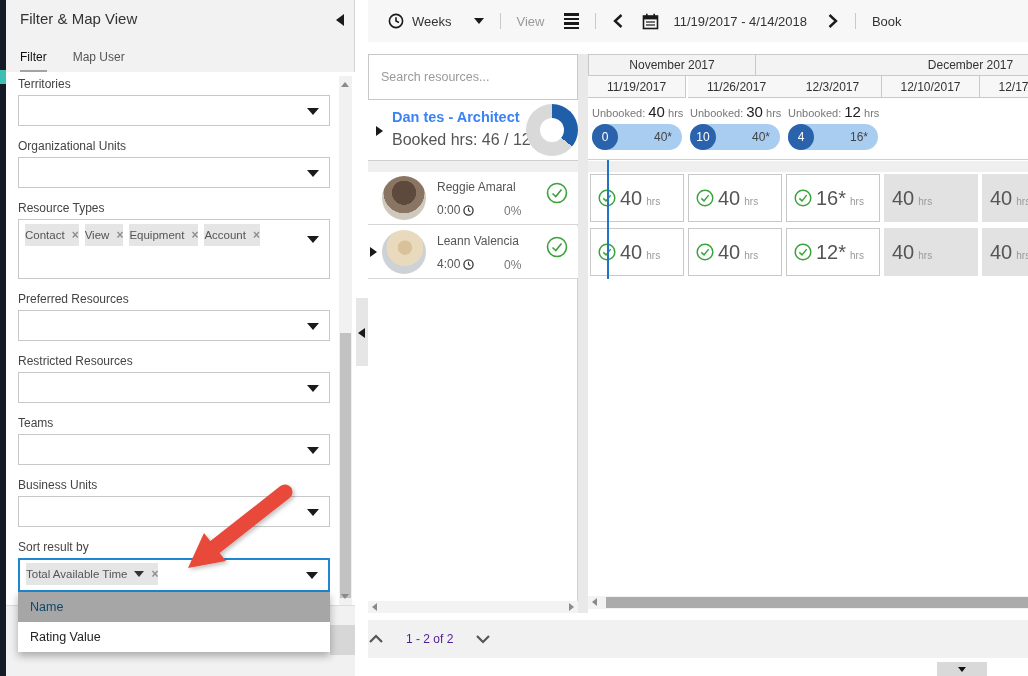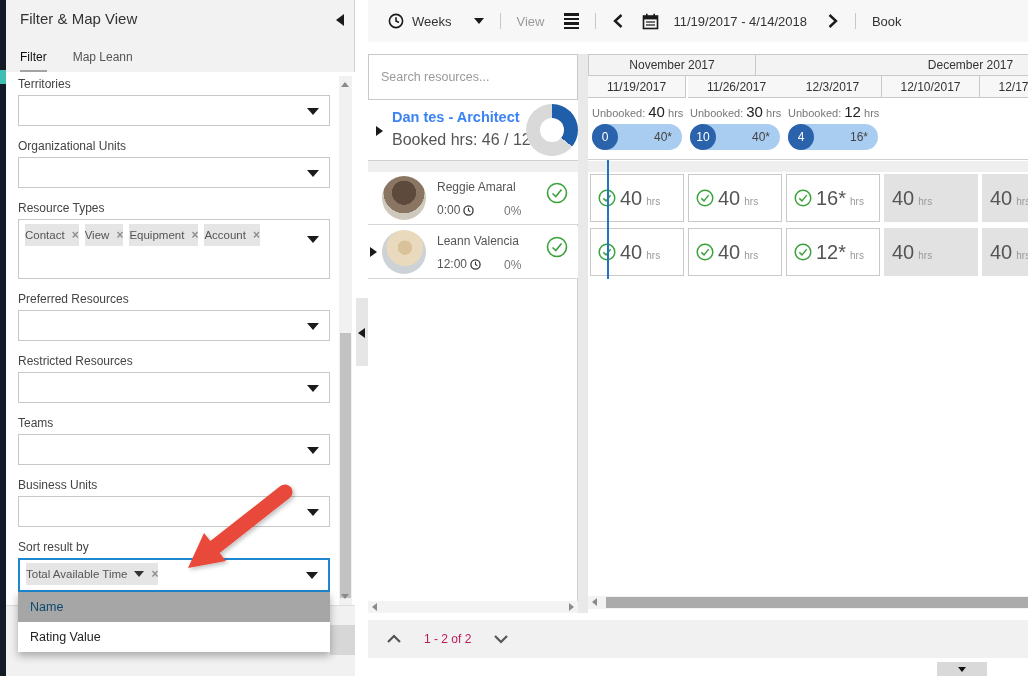--- a/index.html
+++ b/index.html
@@ -107,21 +107,21 @@
   .gcell { position:absolute; top:2px; width:94px; height:48px; background:#fff; border:1px solid #c9c9c9; display:flex; align-items:center; gap:4px; padding-left:7px; }
   .gcell.gray { background:#e2e2e2; border-color:transparent; }
   .gval { font-size:20px; font-weight:300; color:#555; }
   .gunit { font-size:10px; color:#999; margin-top:6px; }
   .todayline { position:absolute; left:19px; top:106px; width:2px; height:119px; background:#2173c4; }
   .grid-scroll { position:absolute; left:0; top:542px; width:440px; height:13px; background:#f3f3f3; }
   .grid-scroll .tri-left { position:absolute; left:4px; top:2px; }
   .grid-thumb { position:absolute; left:18px; top:1px; width:422px; height:11px; background:#ababab; }
 
   
-  .pager { position:absolute; left:0; top:620px; width:660px; height:38px; background:#f1f1f1; display:flex; align-items:center; gap:22px; padding-left:18px; font-size:12px; color:#be185d; }
+  .pager { position:absolute; left:0; top:620px; width:660px; height:38px; background:#f1f1f1; display:flex; align-items:center; gap:22px; font-size:12px; color:#4c1d95; }
   .pager svg { cursor:pointer; }
   .mini-expand { position:absolute; left:569px; top:662px; width:50px; height:14px; background:#d9d9d9; display:flex; align-items:center; justify-content:center; cursor:pointer; }
   .mini-expand .tri-down { border-top-color:#111; }
 
   
   .anno { position:absolute; left:0; top:0; width:1028px; height:676px; pointer-events:none; z-index:40; }
 </style>
 </head>
 <body>
 
@@ -129,21 +129,21 @@
 
   <div class="edge-strip">
       <div class="edge-accent"></div>
     </div>
 
   <div class="filter-panel">
     <div class="fp-title">Filter &amp; Map View</div>
     <div class="fp-collapse"></div>
     <div class="fp-tabs">
       <div class="fp-tab active">Filter</div>
-      <div class="fp-tab">Map Leann</div>
+      <div class="fp-tab">Map User</div>
     </div>
 
     <div class="fp-content">
       <div class="f-label first">Territories</div>
       <div class="f-box">
           <div class="f-caret"></div>
         </div>
 
       <div class="f-label">Organizational Units</div>
       <div class="f-box">
@@ -307,21 +307,21 @@
             <circle cx="11" cy="11" r="9.5" fill="none" stroke="#3aa23b" stroke-width="1.6"></circle>
             <path d="M6.5 11.5 L9.8 14.5 L15.5 7.5" fill="none" stroke="#3aa23b" stroke-width="1.6"></path>
           </svg>
       </div>
 
       <div class="res-row" style="top:172px;">
         <div class="expander"></div>
         <div class="avatar f"></div>
         <div class="res-name">Leann Valencia</div>
         <div class="res-time">
-          <span>12:00</span>
+          <span>4:00</span>
           <svg width="11" height="11" viewBox="0 0 12 12">
               <circle cx="6" cy="6" r="5" fill="none" stroke="#333" stroke-width="1.4"></circle>
               <path d="M6 3 V6 L8 7.4" fill="none" stroke="#333" stroke-width="1.2"></path>
             </svg>
         </div>
         <div class="res-pct">0%</div>
         <svg class="res-check" width="22" height="22" viewBox="0 0 22 22">
             <circle cx="11" cy="11" r="9.5" fill="none" stroke="#3aa23b" stroke-width="1.6"></circle>
             <path d="M6.5 11.5 L9.8 14.5 L15.5 7.5" fill="none" stroke="#3aa23b" stroke-width="1.6"></path>
           </svg>

